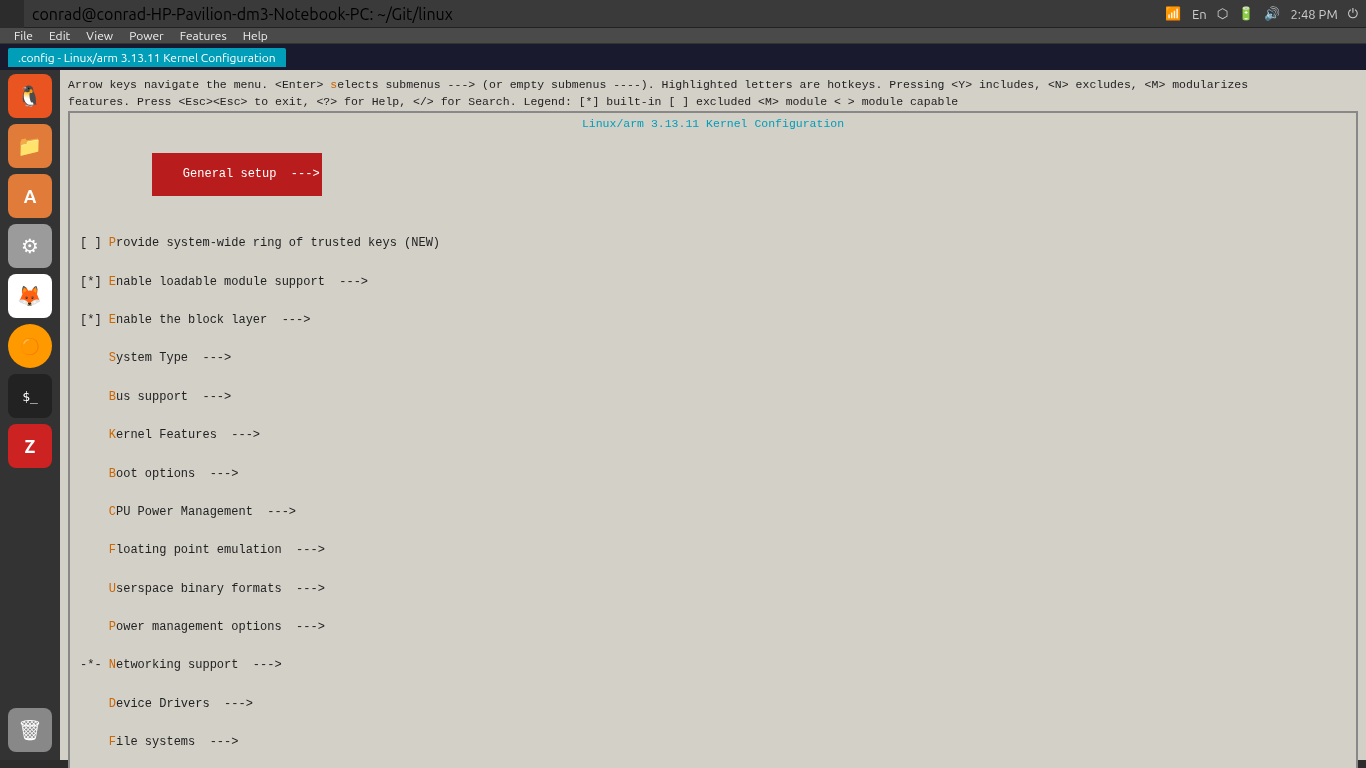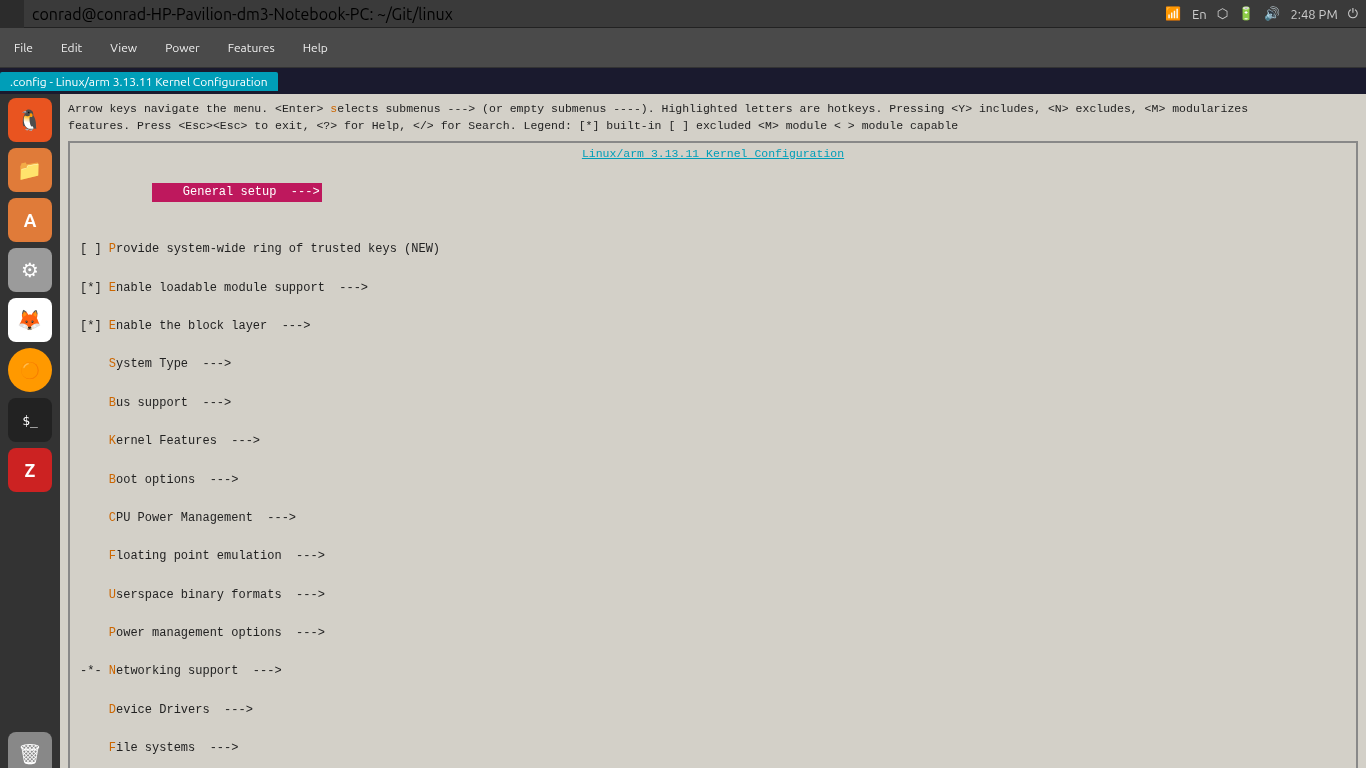--- a/index.html
+++ b/index.html
@@ -30,41 +30,41 @@
       font-size: 12px;
     }
     .tray-icon {
       font-size: 13px;
       color: #ccc;
     }
 
     
     #menubar {
       background: #4a4a4a;
-      height: 40px;
+      height: 16px;
       display: flex;
       align-items: center;
       padding: 0 6px;
-      gap: 12px;
+      gap: 0;
       border-bottom: 1px solid #333;
     }
     .menu-item {
       color: #eee;
       font-size: 12px;
       padding: 2px 8px;
       cursor: pointer;
     }
 
     
     #tabbar {
       background: #1a1a2e;
       height: 26px;
       display: flex;
       align-items: center;
-      padding: 0 0;
+      padding: 0 8px;
     }
     .tab-active {
       background: #009eb8;
       color: #fff;
       font-size: 12px;
       padding: 3px 10px;
       border-radius: 2px 2px 0 0;
     }
 
     
@@ -113,40 +113,38 @@
       flex-direction: column;
       padding: 6px 8px;
     }
 
     
     #info-text {
       font-family: 'Courier New', monospace;
       font-size: 11.5px;
       color: #222;
       line-height: 1.5;
-      margin-bottom: 6px;
     }
 
     
     #config-box {
       background: #d3d0c8;
       border: 2px solid #888;
       flex: 1;
       display: flex;
       flex-direction: column;
       position: relative;
     }
 
     #config-title {
       text-align: center;
       font-family: 'Courier New', monospace;
       font-size: 11.5px;
       color: #009eb8;
       padding: 4px 0 2px 0;
-      text-decoration: underline;
     }
 
     #config-list {
       flex: 1;
       padding: 2px 0 2px 10px;
       font-family: 'Courier New', monospace;
       font-size: 12px;
       color: #222;
       line-height: 1.6;
       overflow: hidden;
@@ -232,21 +230,21 @@
       <span>Arrow keys navigate the menu.  &lt;Enter&gt; <span style="color:#cc6600">s</span>elects submenus ---&gt; (or empty submenus ----).  Highlighted letters are hotkeys.  Pressing &lt;Y&gt; includes, &lt;N&gt; excludes, &lt;M&gt; modularizes</span><br>
       <span>features.  Press &lt;Esc&gt;&lt;Esc&gt; to exit, &lt;?&gt; for Help, &lt;/&gt; for Search.  Legend: [*] built-in  [ ] excluded  &lt;M&gt; module  &lt; &gt; module capable</span>
     </div>
 
     <div id="config-box">
       <div id="config-title">Linux/arm 3.13.11 Kernel Configuration</div>
 
       <div id="config-list">
         
         <span class="menu-line">
-          <span style="display:inline-block;background:#be185d;color:#fff;padding:0 2px;">    <span style="color:#fff;">G</span>eneral setup  ---&gt;</span>
+          <span style="display:inline-block;background:#b91c1c;color:#fff;padding:12px 2px;">    <span style="color:#fff;">G</span>eneral setup  ---&gt;</span>
         </span><br>
         <span class="menu-line">[ ] <span style="color:#cc6600;">P</span>rovide system-wide ring of trusted keys (NEW)</span><br>
         <span class="menu-line">[*] <span style="color:#cc6600;">E</span>nable loadable module support  ---&gt;</span><br>
         <span class="menu-line">[*] <span style="color:#cc6600;">E</span>nable the block layer  ---&gt;</span><br>
         <span class="menu-line">    <span style="color:#cc6600;">S</span>ystem Type  ---&gt;</span><br>
         <span class="menu-line">    <span style="color:#cc6600;">B</span>us support  ---&gt;</span><br>
         <span class="menu-line">    <span style="color:#cc6600;">K</span>ernel Features  ---&gt;</span><br>
         <span class="menu-line">    <span style="color:#cc6600;">B</span>oot options  ---&gt;</span><br>
         <span class="menu-line">    <span style="color:#cc6600;">C</span>PU Power Management  ---&gt;</span><br>
         <span class="menu-line">    <span style="color:#cc6600;">F</span>loating point emulation  ---&gt;</span><br>

